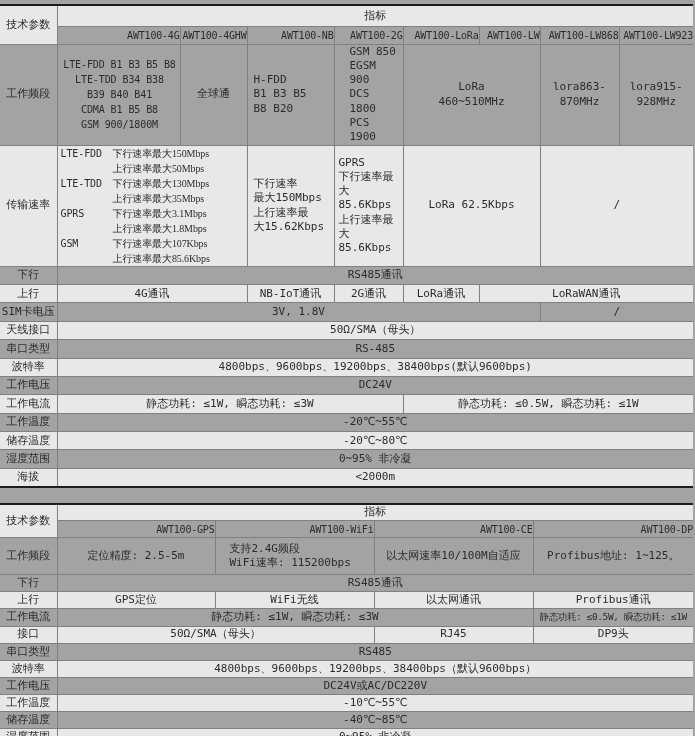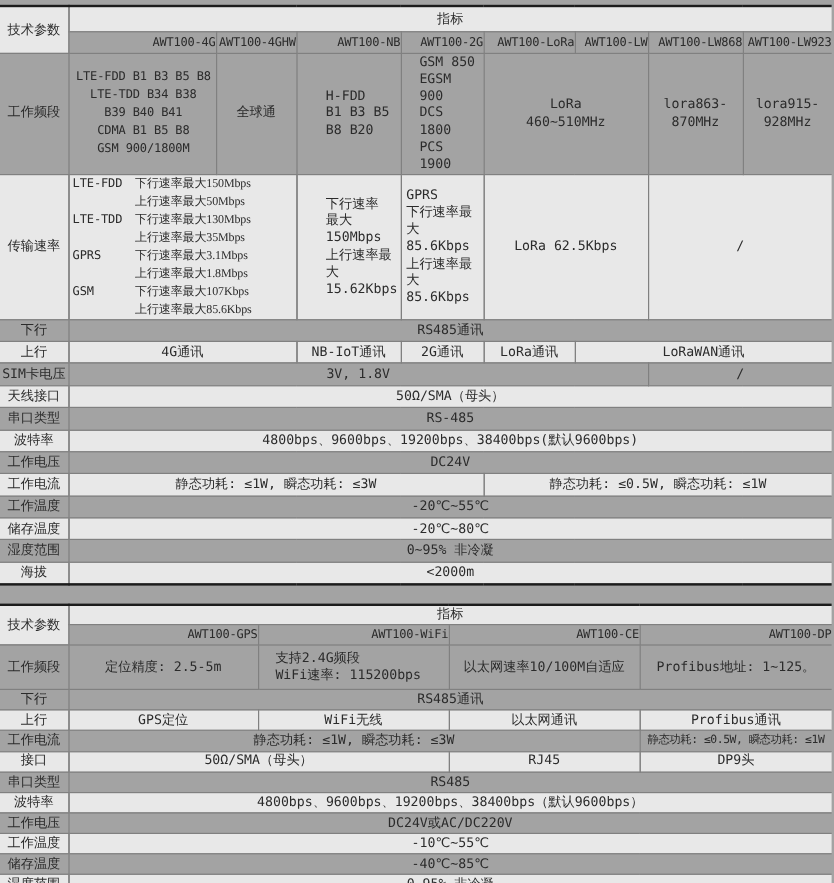--- a/index.html
+++ b/index.html
@@ -16,21 +16,21 @@
   table.t1 { margin:4px 0 15px 0; }
   .spec td {
     border:1px solid #808080; padding:0 2px; text-align:center;
     vertical-align:middle; font-size:11px; line-height:1.3; overflow:hidden;
   }
   .spec td:first-child { border-left:0; }
   .spec td:last-child  { border-right:0; }
   tr.shaded td { background:#e8e8e8; }
   td.rowlabel { font-size:11px; padding:0 1px; }
   td.colhead  { font-size:10px; padding:0; letter-spacing:-0.2px;text-align:right; }
-  td.left { text-align:left; padding-left:24px; }
+  td.left { text-align:left; padding-left:6px; }
   .pre { white-space:pre-line; }
   .lh15 { line-height:15px; }
   td.freq4g { font-size:10px; line-height:15px; text-align:center; padding-left:4px; white-space:pre-line; letter-spacing:-0.1px; }
   td.rategrid { padding:0 0 0 3px; }
   .rate-line { display:flex; line-height:15px; font-size:10px; text-align:left; letter-spacing:-0.1px; }
   .rk { width:52px; flex:none; }
   .rv { flex:1;font-family:Liberation Serif, serif; }
   td.small { font-size:9.5px; letter-spacing:-0.4px; padding:0; }
   
   .t1 tr { height:18.4px; }

